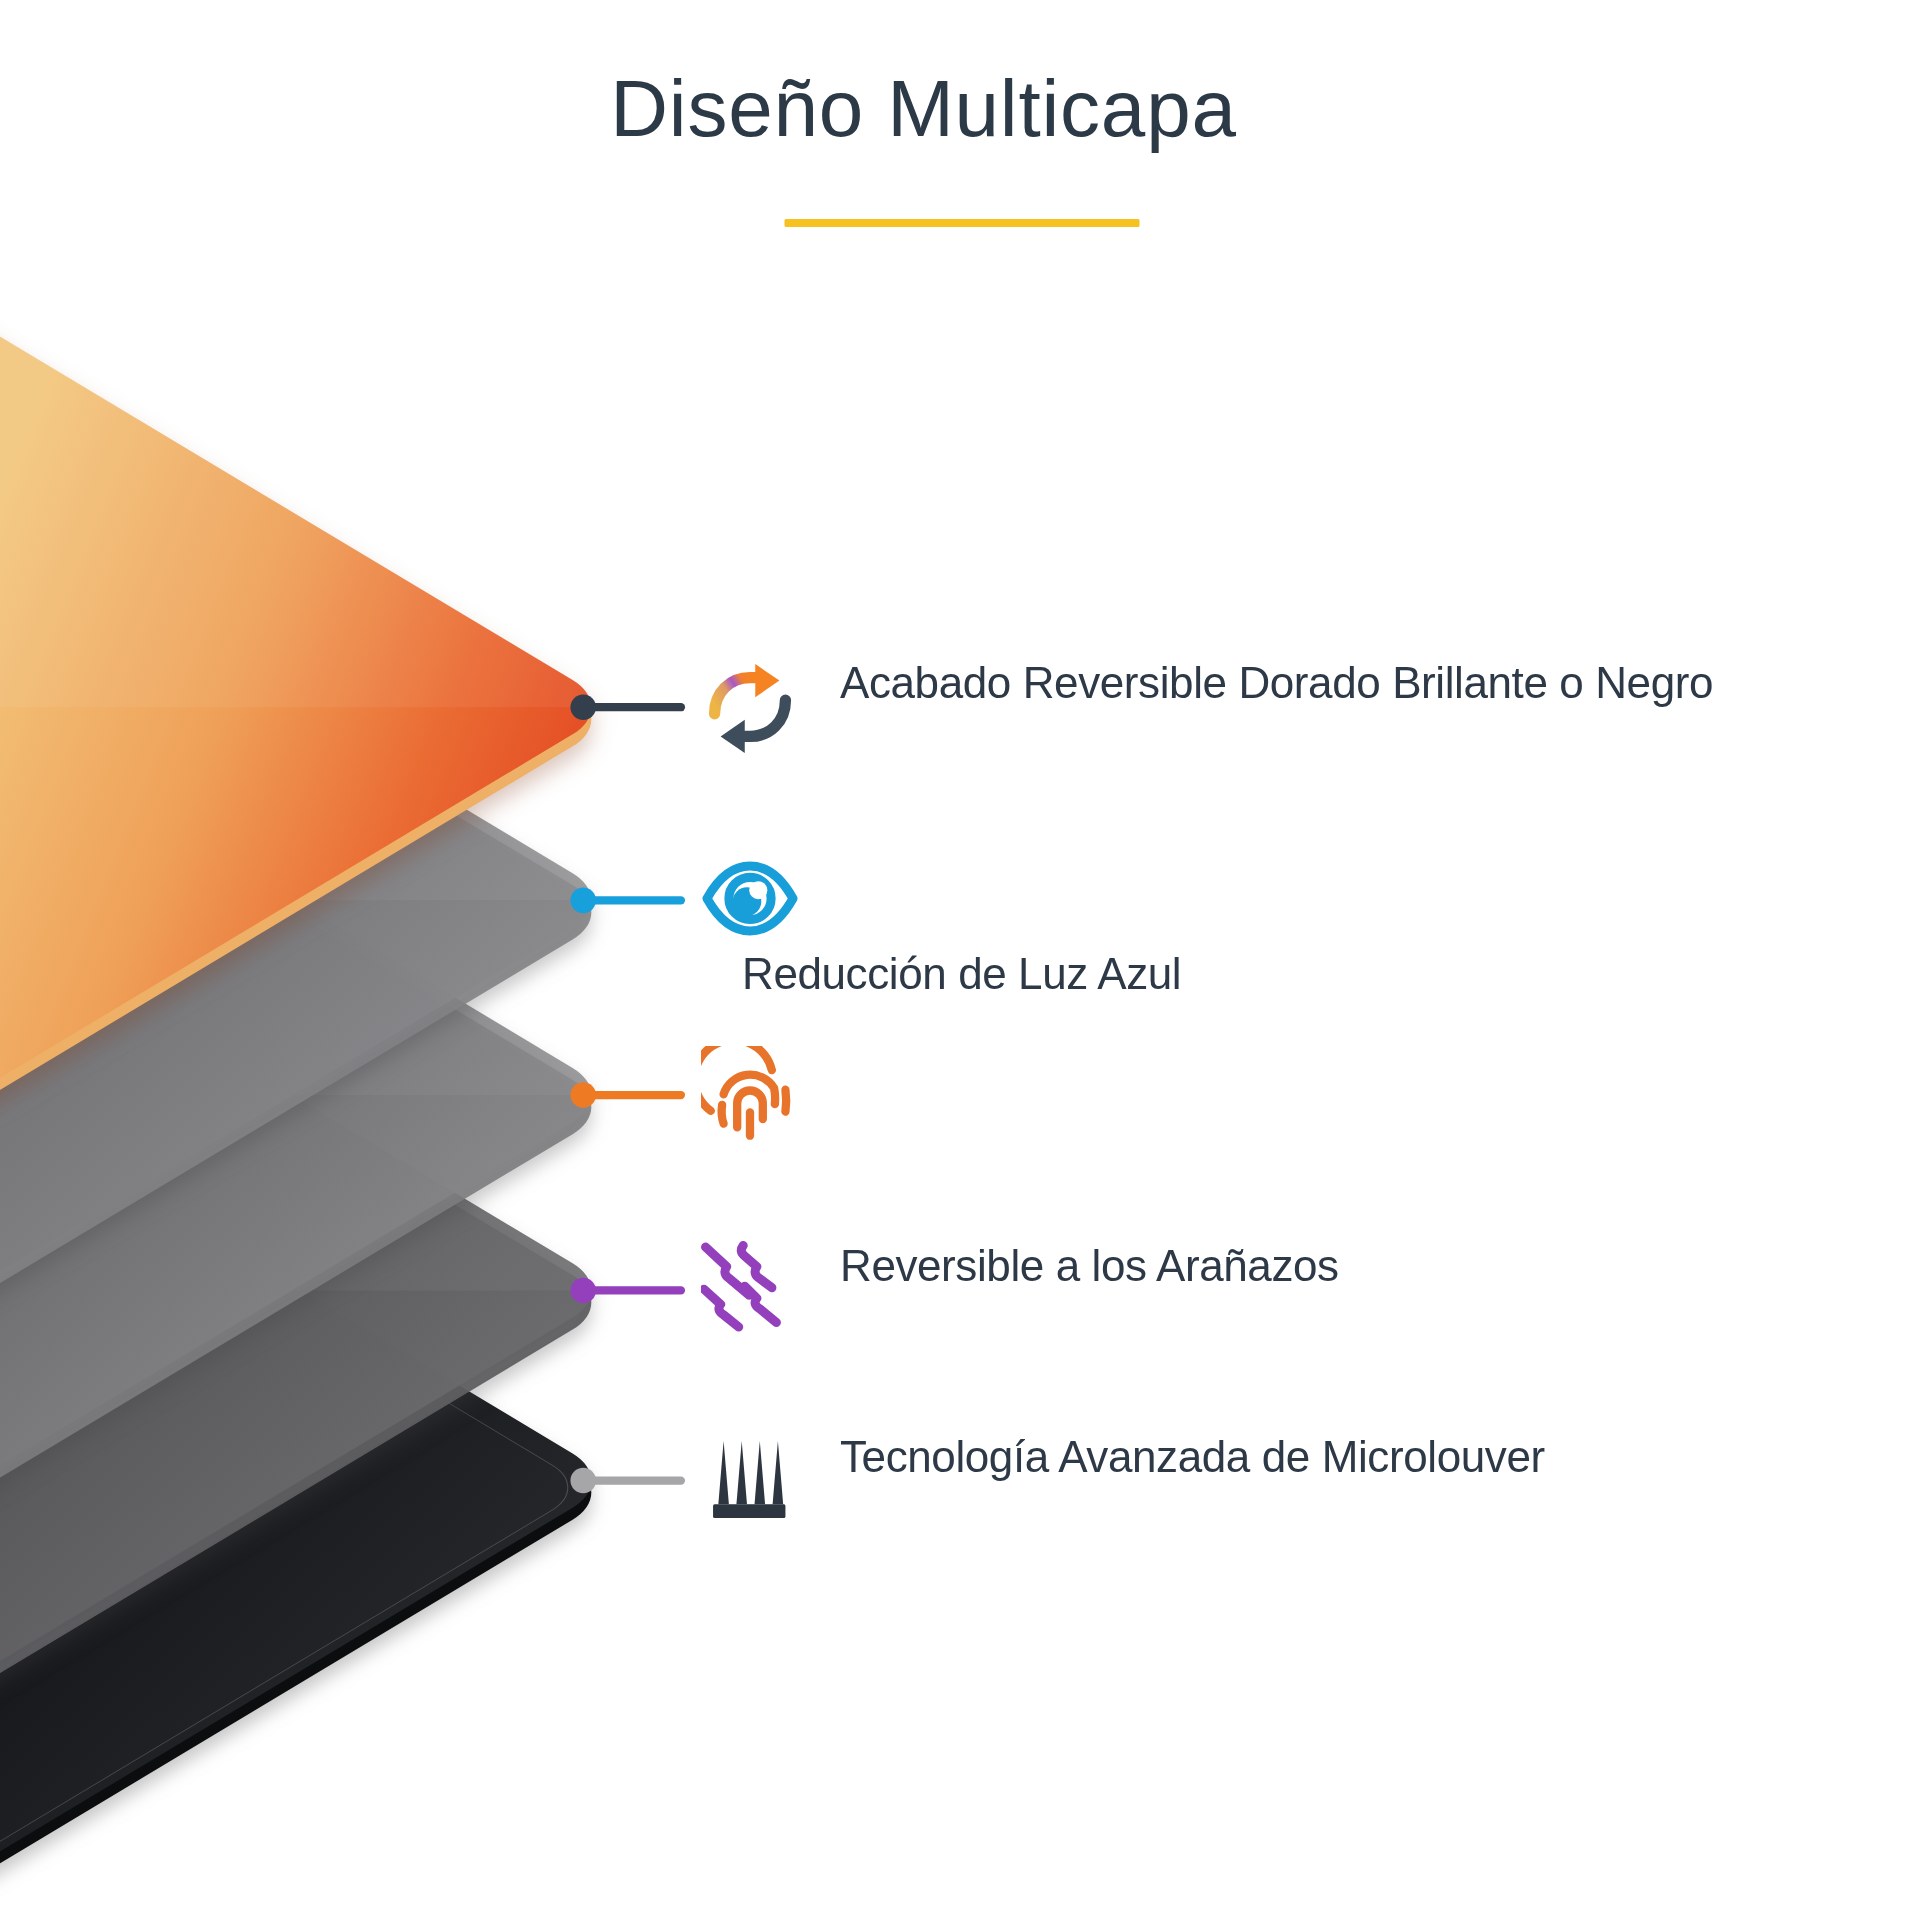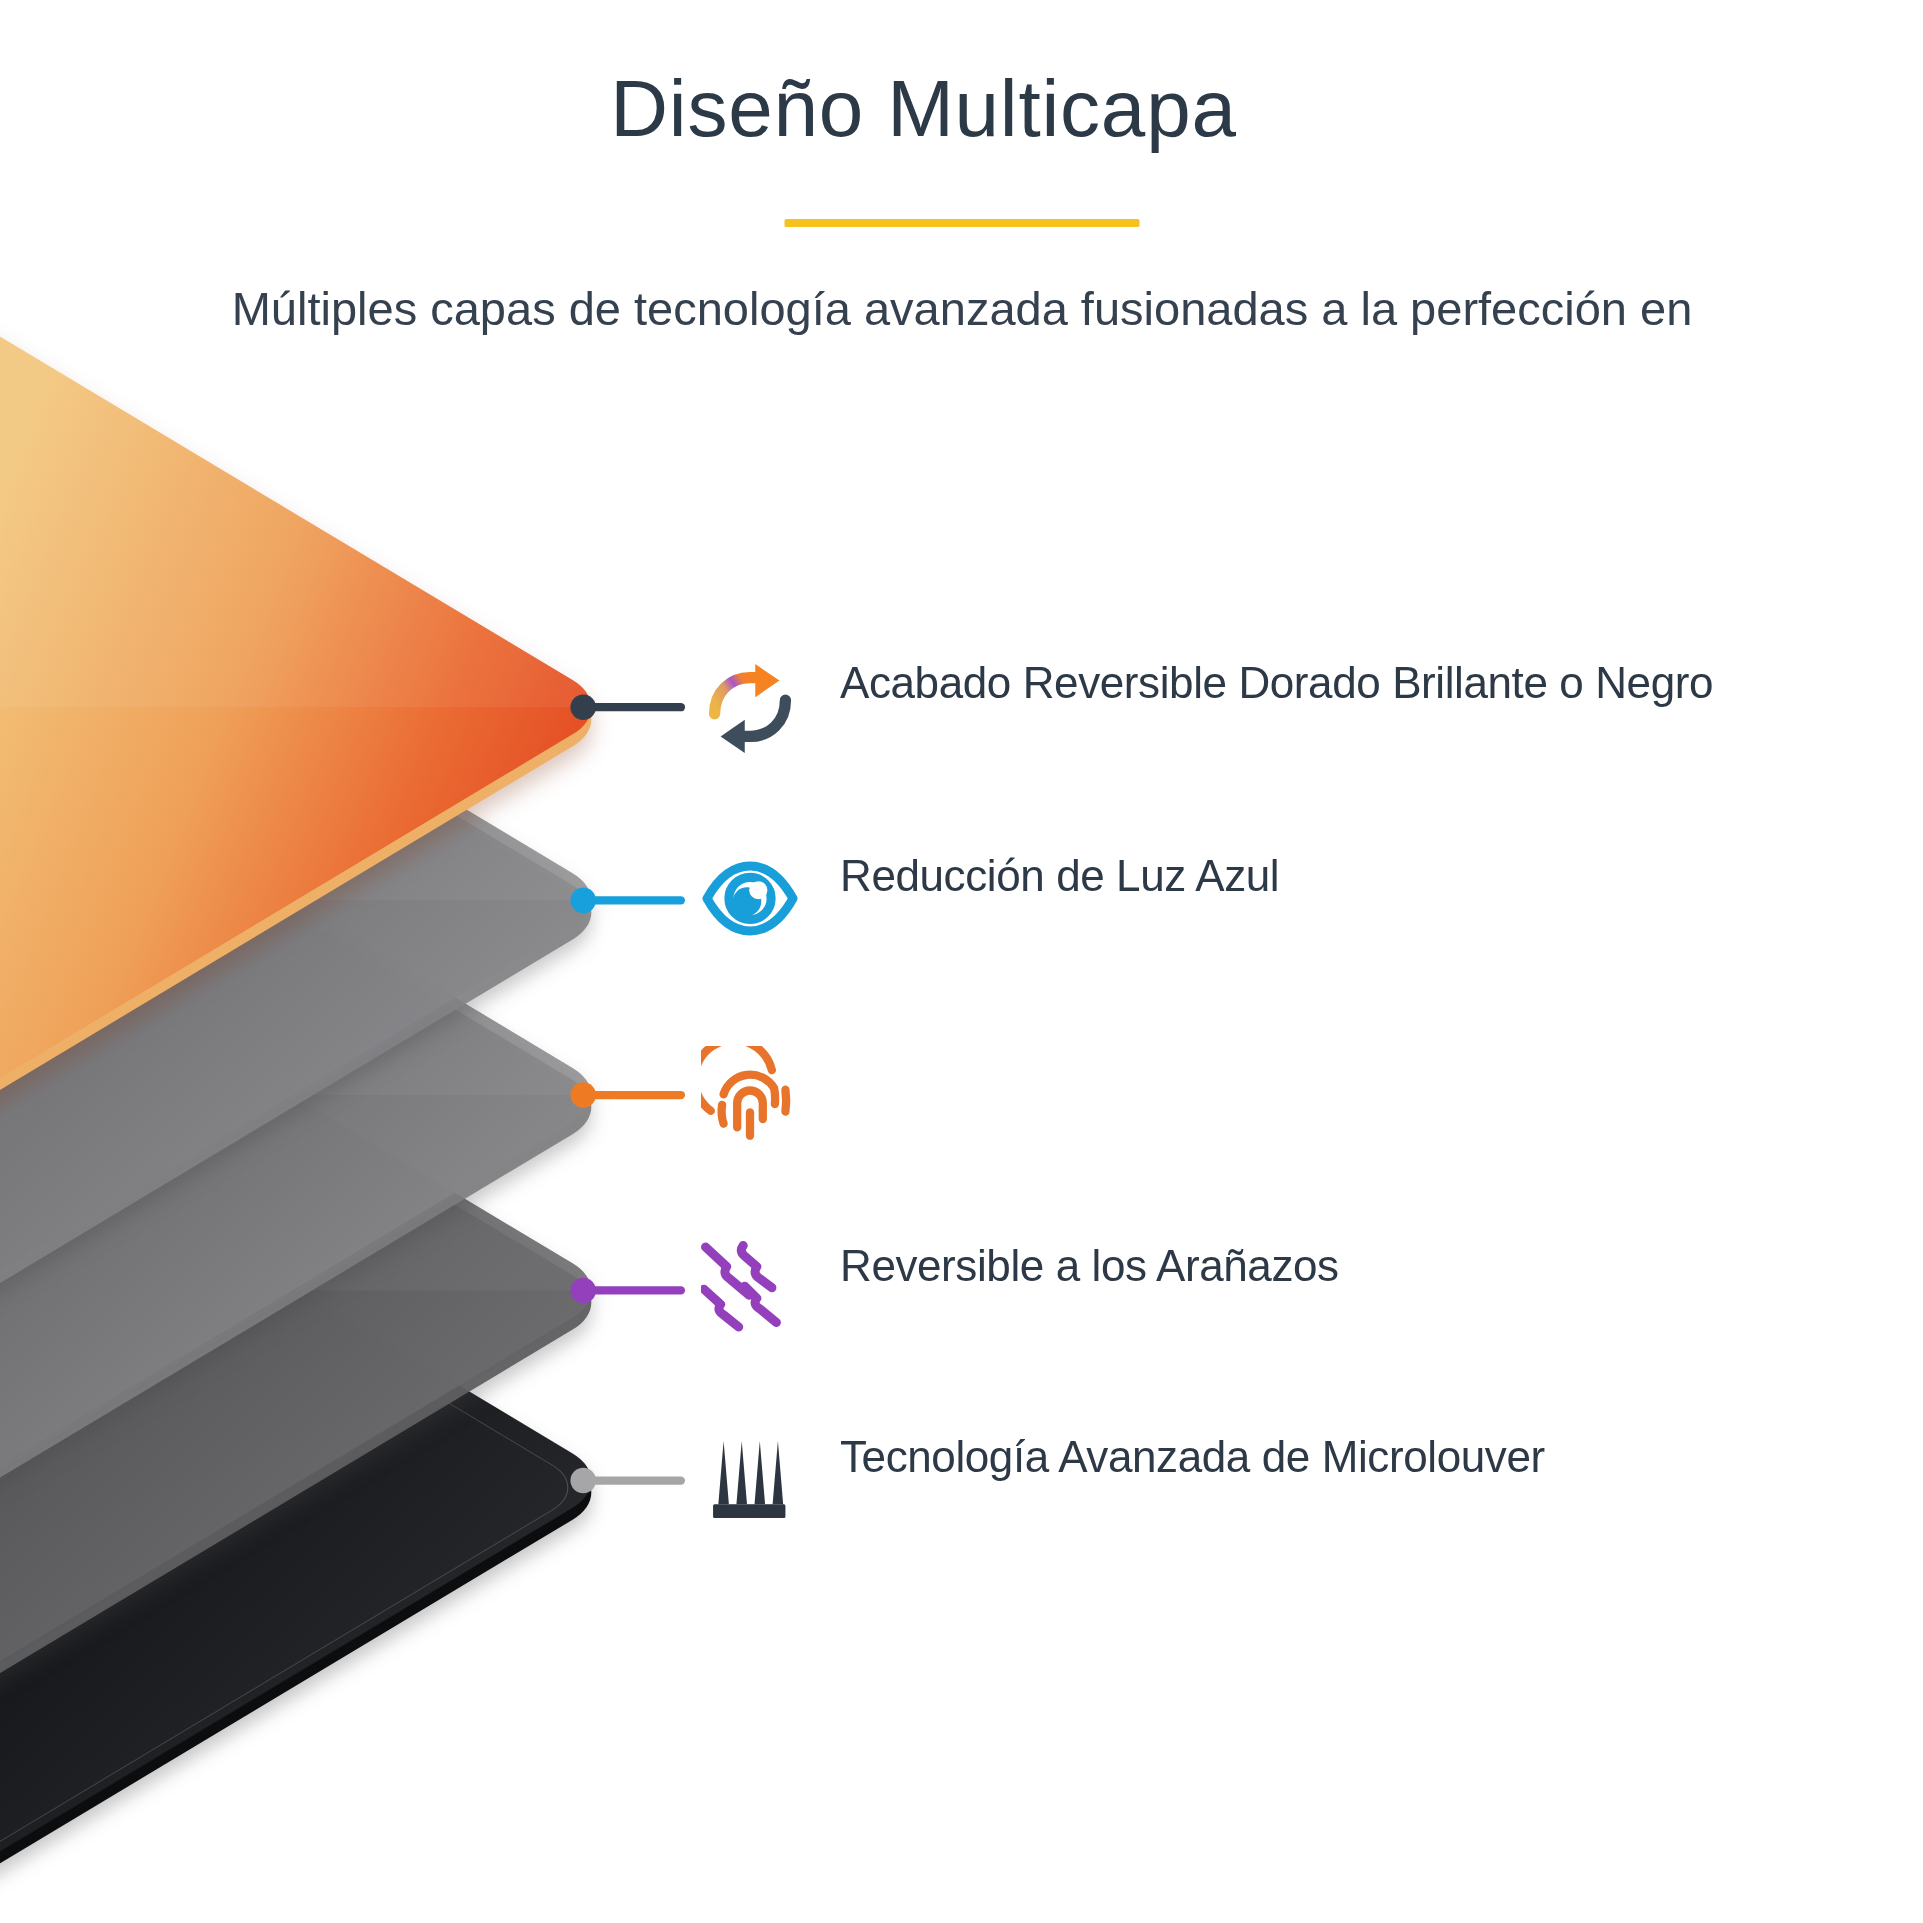--- a/index.html
+++ b/index.html
@@ -39,21 +39,21 @@
     display: flex; align-items: flex-start;
     z-index: 4;
   }
   .feature-icon { width: 98px; height: 98px; flex: 0 0 98px; }
   .feature-label {
     margin-left: 41px;
     font-size: 44px; color: #2d3947; letter-spacing: -0.4px;
     white-space: nowrap;
   }
   .row-1 { top: 658px; }
-  .row-2 { top: 851px; }
+  .row-2 { top: 851px; flex-direction: column; }
   .row-3 { top: 1046px; }
   .row-4 { top: 1241px; }
   .row-5 { top: 1432px; }
   .lyr { filter: drop-shadow(0px 14px 12px rgba(70,70,70,0.30)); }
   .lyr-top { filter: drop-shadow(0px 16px 14px rgba(130,55,20,0.28)); }
 </style>
 </head>
 <body>
 
 <svg id="layer-stage" width="1924" height="1924" viewBox="0 0 2560 2560" xmlns="http://www.w3.org/2000/svg">
@@ -135,21 +135,20 @@
   </g>
   <g>
     <line x1="776" y1="1970" x2="906" y2="1970" stroke="#a6a6a8" stroke-width="11" stroke-linecap="round"></line>
     <circle cx="776" cy="1970" r="17" fill="#a6a6a8"></circle>
   </g>
 </svg>
 
 <div class="page-title">Diseño Multicapa</div>
 <div class="title-underline"></div>
 <div class="page-subtitle">
-  <div>Múltiples capas de tecnología avanzada fusionadas a la perfección en</div>
 </div>
 
 <div class="feature-row row-1">
   <svg class="feature-icon" viewBox="0 0 130 130">
     <defs>
       <linearGradient id="rev-grad" x1="0" y1="0.75" x2="1" y2="0.25">
         <stop offset="0" stop-color="#eeb545"></stop>
         <stop offset="0.38" stop-color="#dd9a66"></stop>
         <stop offset="0.58" stop-color="#a857c9"></stop>
         <stop offset="0.78" stop-color="#f08030"></stop>

